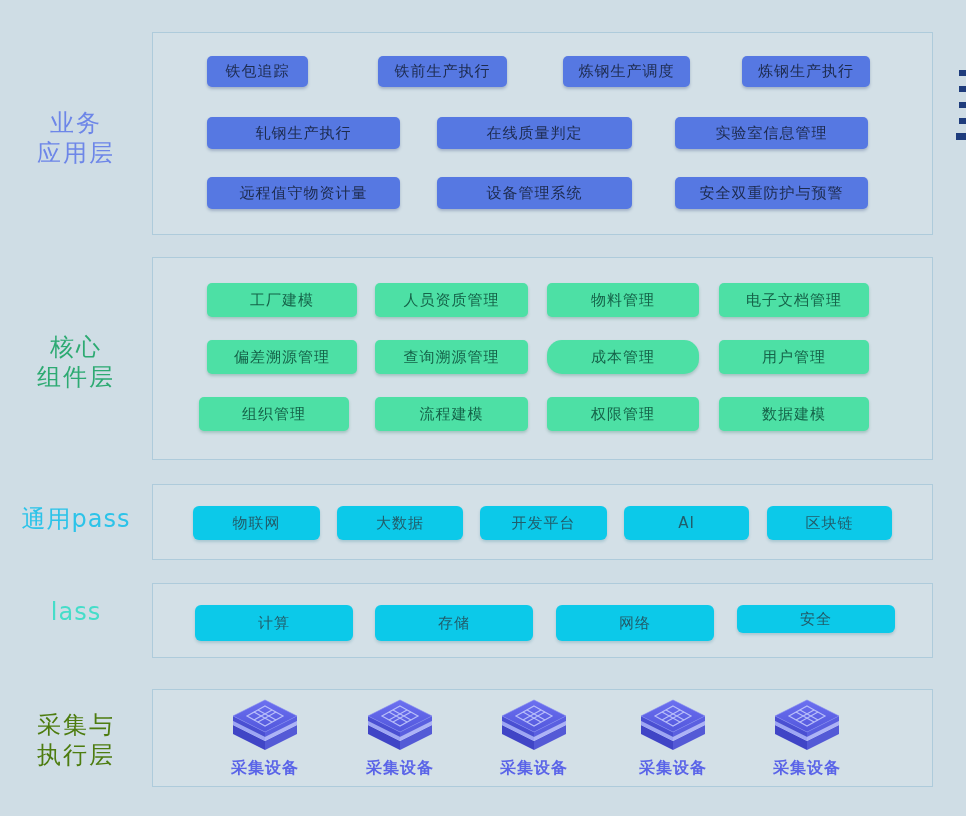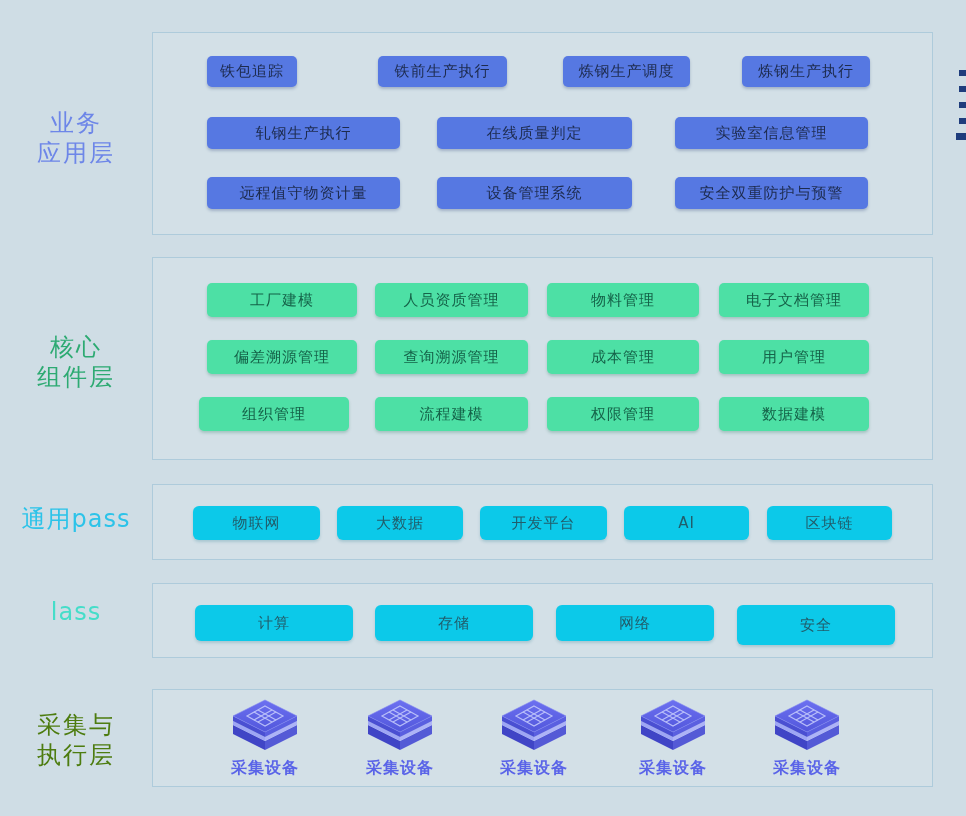--- a/index.html
+++ b/index.html
@@ -64,58 +64,58 @@
     <div>采集与</div>
     <div>执行层</div>
   </div>
 
   <div class="panel" style="top:32px;height:203px;"></div>
   <div class="panel" style="top:257px;height:203px;"></div>
   <div class="panel" style="top:484px;height:76px;"></div>
   <div class="panel" style="top:583px;height:75px;"></div>
   <div class="panel" style="top:689px;height:98px;"></div>
 
-  <div class="btn btn-blue" style="left:207px;top:56px;width:90px;">铁包追踪</div>
+  <div class="btn btn-blue" style="left:207px;top:56px;width:101px;">铁包追踪</div>
   <div class="btn btn-blue" style="left:378px;top:56px;width:129px;">铁前生产执行</div>
   <div class="btn btn-blue" style="left:563px;top:56px;width:127px;text-align:center;">炼钢生产调度</div>
   <div class="btn btn-blue" style="left:742px;top:56px;width:128px;">炼钢生产执行</div>
 
   <div class="btn btn-blue" style="left:207px;top:117px;width:193px;height:32px;">轧钢生产执行</div>
   <div class="btn btn-blue" style="left:437px;top:117px;width:195px;height:32px;">在线质量判定</div>
   <div class="btn btn-blue" style="left:675px;top:117px;width:193px;height:32px;">实验室信息管理</div>
 
   <div class="btn btn-blue" style="left:207px;top:177px;width:193px;height:32px;">远程值守物资计量</div>
   <div class="btn btn-blue" style="left:437px;top:177px;width:195px;height:32px;">设备管理系统</div>
   <div class="btn btn-blue" style="left:675px;top:177px;width:193px;height:32px;">安全双重防护与预警</div>
 
   <div class="btn btn-green" style="left:207px;top:283px;width:150px;">工厂建模</div>
   <div class="btn btn-green" style="left:375px;top:283px;width:153px;">人员资质管理</div>
   <div class="btn btn-green" style="left:547px;top:283px;width:152px;">物料管理</div>
   <div class="btn btn-green" style="left:719px;top:283px;width:150px;">电子文档管理</div>
 
   <div class="btn btn-green" style="left:207px;top:340px;width:150px;">偏差溯源管理</div>
   <div class="btn btn-green" style="left:375px;top:340px;width:153px;">查询溯源管理</div>
-  <div class="btn btn-green" style="left:547px;top:340px;width:152px;">成本管理</div>
+  <div class="btn btn-green" style="left:547px;top:340px;width:152px;border-radius:15px;">成本管理</div>
   <div class="btn btn-green" style="left:719px;top:340px;width:150px;">用户管理</div>
 
   <div class="btn btn-green" style="left:199px;top:397px;width:150px;">组织管理</div>
   <div class="btn btn-green" style="left:375px;top:397px;width:153px;">流程建模</div>
   <div class="btn btn-green" style="left:547px;top:397px;width:152px;">权限管理</div>
   <div class="btn btn-green" style="left:719px;top:397px;width:150px;">数据建模</div>
 
   <div class="btn btn-cyan" style="left:193px;top:506px;width:127px;">物联网</div>
   <div class="btn btn-cyan" style="left:337px;top:506px;width:126px;">大数据</div>
   <div class="btn btn-cyan" style="left:480px;top:506px;width:127px;">开发平台</div>
   <div class="btn btn-cyan" style="left:624px;top:506px;width:125px;">AI</div>
   <div class="btn btn-cyan" style="left:767px;top:506px;width:125px;">区块链</div>
 
   <div class="btn btn-cyan" style="left:195px;top:605px;width:158px;height:36px;">计算</div>
   <div class="btn btn-cyan" style="left:375px;top:605px;width:158px;height:36px;">存储</div>
   <div class="btn btn-cyan" style="left:556px;top:605px;width:158px;height:36px;">网络</div>
-  <div class="btn btn-cyan" style="left:737px;top:605px;width:158px;height:40px;">安全</div>
+  <div class="btn btn-cyan" style="left:737px;top:605px;width:158px;height:28px;">安全</div>
 
   <svg width="0" height="0" style="position:absolute;">
     <defs>
       <linearGradient id="cubeTop" x1="0" y1="0" x2="0" y2="1">
         <stop offset="0" stop-color="#6c70f0"></stop>
         <stop offset="1" stop-color="#5257dc"></stop>
       </linearGradient>
     </defs>
   </svg>
 

